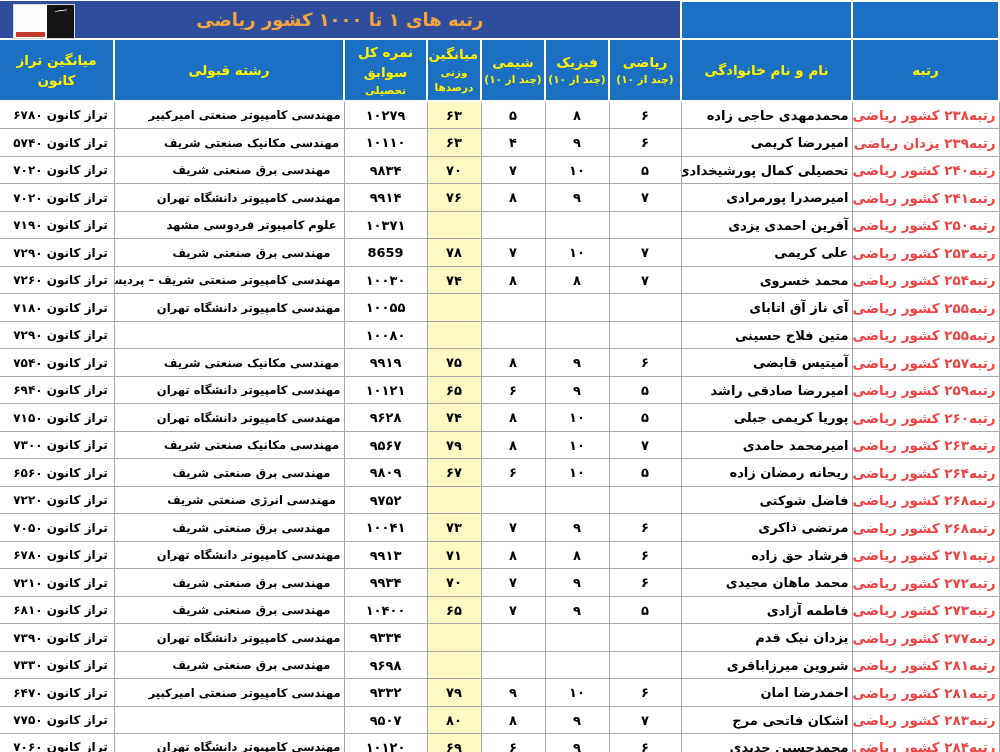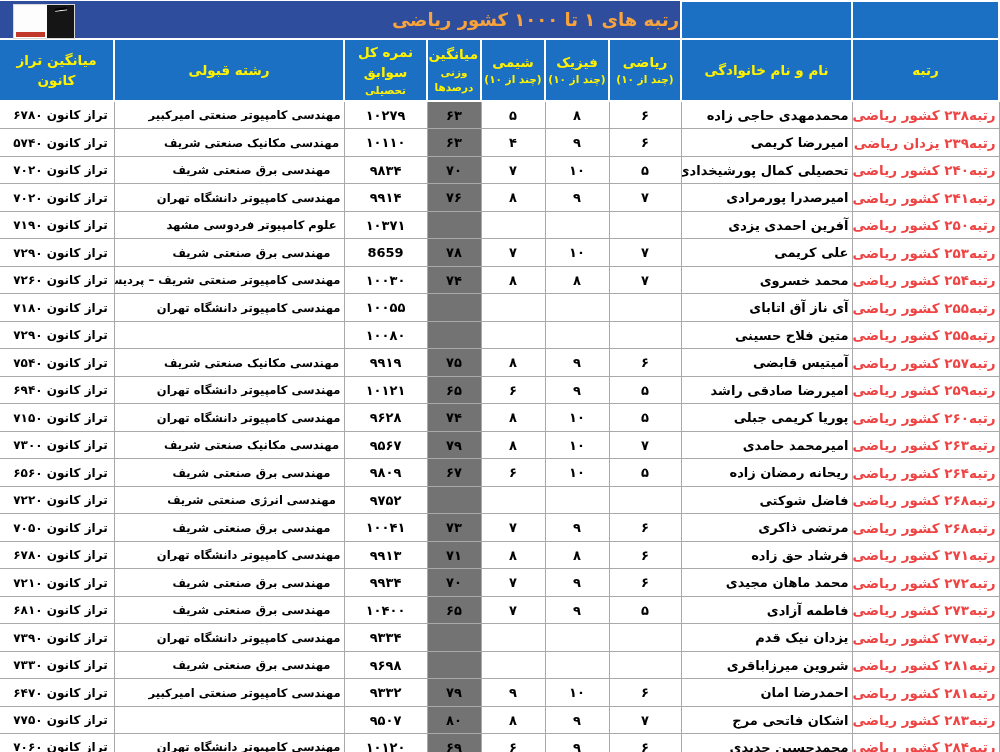--- a/index.html
+++ b/index.html
@@ -20,21 +20,21 @@
   
   tr.top-row{height:38px;}
   td.top-cell{
     background:#1b70c4;
     border:2px solid #ffffff;
   }
   td.title-cell{
     position:relative;
     background:#2e4d9c;
     border:1px solid #2e4d9c;
-    text-align:right;
+    text-align:center;
     vertical-align:middle;
   }
   .title-text{
     color:#f8a33c;
     font-weight:bold;
     font-size:18px;
     letter-spacing:.5px;
   }
   
   .logo{
@@ -101,21 +101,21 @@
     overflow:hidden;
     white-space:nowrap;
   }
   td.c-rank{
     color:#ef4444;
     font-size:13.5px;
     cursor:pointer;
   }
   td.c-name{font-size:13px;text-align:right;}
   td.c-num{font-size:13px;}
-  td.c-avg{background:#737373;}
+  td.c-avg{background:#fef9c3;}
   td.c-major{font-size:11.5px;padding-left:48px;}
   td.c-taraz{font-size:12px;padding-left:11px;}
   table.rank-table, table.rank-table tr:last-child td{border-bottom:2px solid #8c8c8c;}
 </style>
 </head>
 <body>
 
 <div class="page">
   <table class="rank-table">
     <colgroup>

